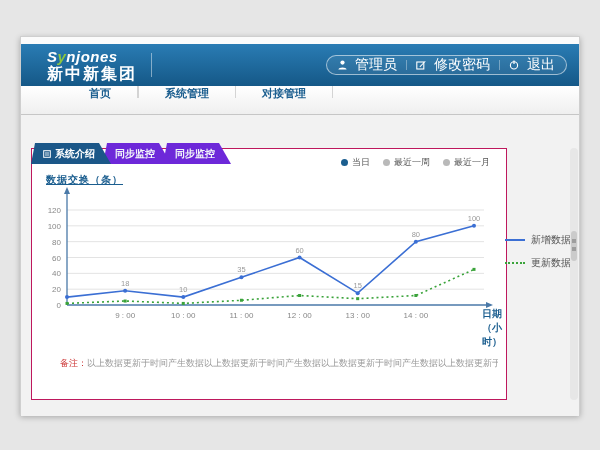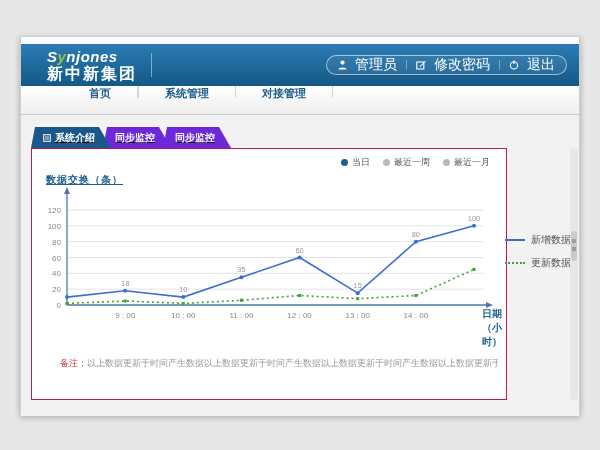--- a/index.html
+++ b/index.html
@@ -28,21 +28,21 @@
 
   
   .navbar { height:29px; background:linear-gradient(#ffffff,#efefef); border-bottom:1px solid #c6c6c6;
             display:flex; align-items:flex-start; padding-left:42px; }
   .nav-item { font-size:11px; font-weight:bold; color:#1b5e8f; padding:0 26px; cursor:pointer; white-space:nowrap; }
   .nav-sep { width:1px; height:12px; background:#d4d4d4; }
 
   
   .content { position:relative; height:301px; background:#f2f2f2; }
 
-  .tabs { position:absolute; left:10px; top:12px; height:21px; display:flex;text-decoration:underline; }
+  .tabs { position:absolute; left:10px; top:28px; height:21px; display:flex; }
   .tab { height:21px; display:flex; align-items:center; justify-content:center; gap:4px;
          font-size:10px; font-weight:bold; padding:0 16px 0 12px; cursor:pointer;
          clip-path:polygon(0 100%, 4px 0, calc(100% - 12px) 0, 100% 100%); }
   .tab.active { background:#1b5788; color:#fff; z-index:3; }
   .tab.inactive { background:#6d28d9; color:#f2f6fa; margin-left:-8px; z-index:2; }
   .tab.inactive + .tab.inactive { z-index:1; }
 
   .panel { position:absolute; left:10px; top:33px; width:476px; height:252px;
            background:#fff; border:1px solid #be185d; }
 

